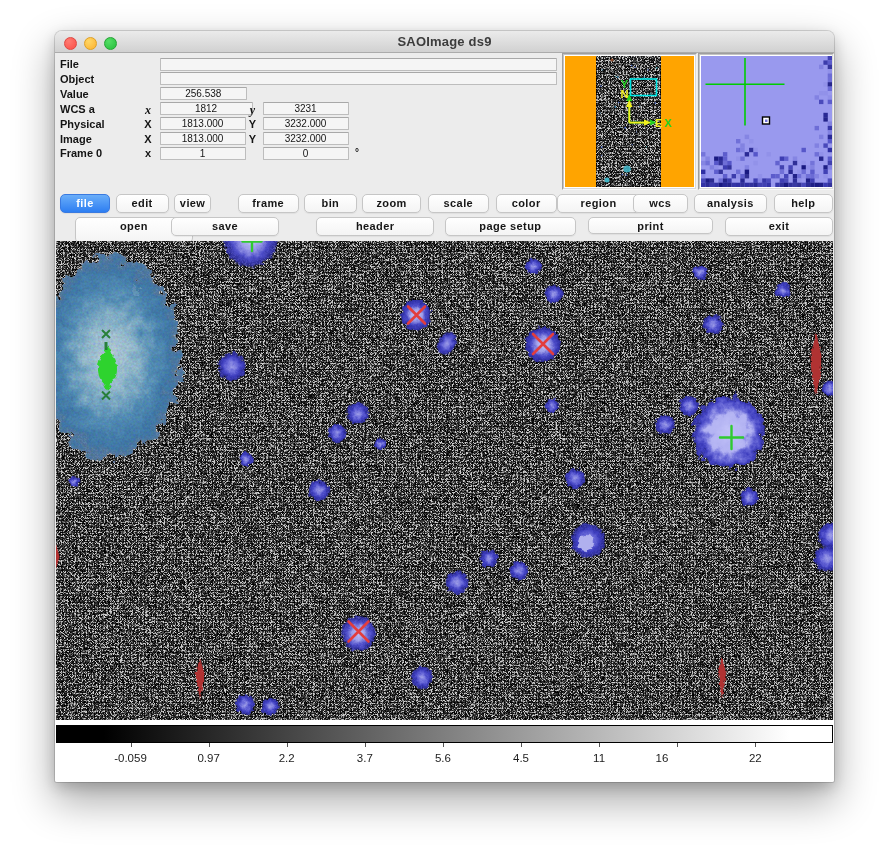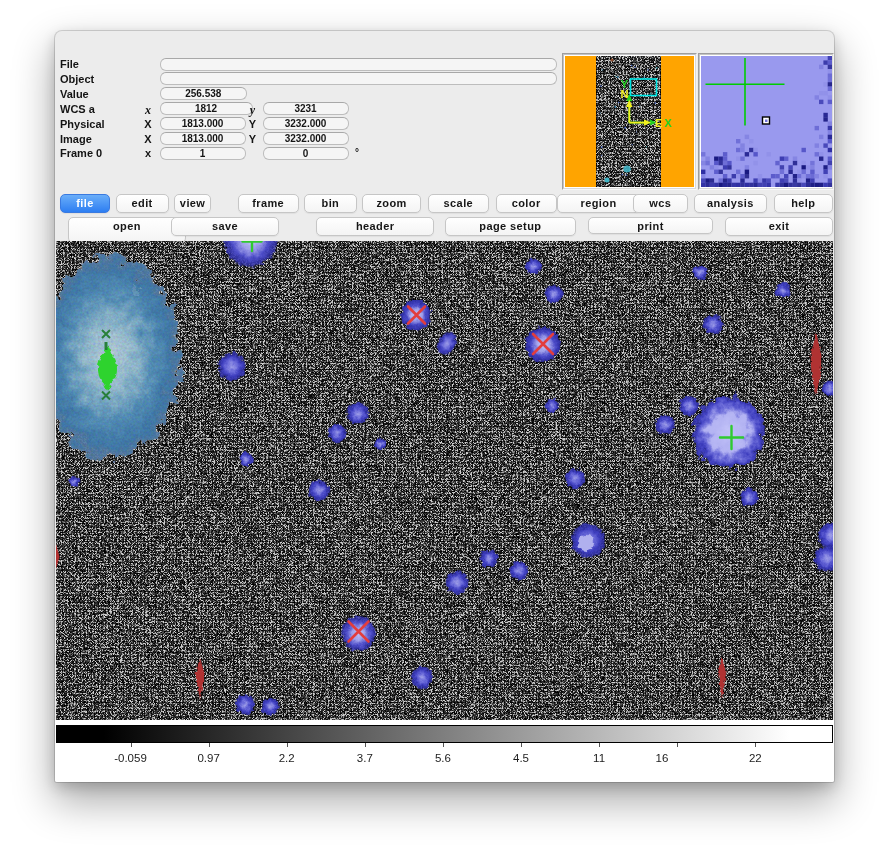--- a/index.html
+++ b/index.html
@@ -4,37 +4,43 @@
 *{margin:0;padding:0;box-sizing:border-box}
 html,body{width:889px;height:862px;background:#fff;font-family:"Liberation Sans",sans-serif;overflow:hidden}
 #win{position:absolute;left:55px;top:31px;width:779px;height:751px;background:#ececec;
  border-radius:7px 7px 2px 2px;
  box-shadow:0 0 0 1px rgba(0,0,0,0.14), 0 18px 40px 2px rgba(0,0,0,0.33), 0 5px 14px rgba(0,0,0,0.18);}
 #titlebar{position:absolute;left:0;top:0;width:100%;height:22px;border-radius:7px 7px 0 0;
  background:linear-gradient(#ebebeb,#d1d1d1);border-bottom:1px solid #ababab;}
 .tl{position:absolute;top:5.5px;width:13px;height:13px;border-radius:50%}
 #title{position:absolute;left:0;top:0;width:100%;text-align:center;font-size:13px;font-weight:bold;color:#3c3c3c;line-height:22px;letter-spacing:0.2px}
 .lbl{position:absolute;font-size:11px;font-weight:bold;color:#141414;white-space:nowrap}
-.fld{position:absolute;height:13px;background:#f5f5f5;border:1px solid #bdbdbd;border-top-color:#a8a8a8;border-radius:6px;
- font-size:10px;font-weight:bold;color:#141414;text-align:center;line-height:11px}
+.fld{position:absolute;height:13px;background:#f5f5f5;border:1px solid #bdbdbd;border-top-color:#a8a8a8;border-radius:1px;
+ font-size:10px;font-weight:normal;color:#141414;text-align:center;line-height:11px}
 .axl{position:absolute;font-size:11px;font-weight:bold;color:#141414;text-align:center;width:12px}
 .btn{position:absolute;height:19px;background:linear-gradient(#ffffff,#f4f4f4);border:1px solid #c6c6c6;border-radius:5px;
  font-size:11px;font-weight:bold;color:#161616;text-align:center;line-height:17px;letter-spacing:0.4px;
  box-shadow:0 1px 1px rgba(0,0,0,0.06)}
 .btn.blue{background:linear-gradient(#6aaef9,#2d7ef2);border-color:#3a7ae0;color:#fff}
 #cbarwrap{position:absolute;left:0;top:689px;width:779px;height:62px;background:#fff;border-radius:0 0 2px 2px}
 #cbar{position:absolute;left:1px;top:4.5px;width:777px;height:18px;border:1px solid #000;
  background:linear-gradient(to right,#000 0%,#000 6%,#fff 94.5%,#fff 100%)}
 .tick{position:absolute;top:23px;width:1px;height:3.5px;background:#555}
 .cl{position:absolute;top:31.5px;width:60px;margin-left:-30px;text-align:center;font-size:11.5px;color:#1c1c1c}
 .box3d{position:absolute;background:#ececec;border:1px solid #9e9e9e;border-bottom-color:#f9f9f9;border-right-color:#f2f2f2;}
 .box3di{position:absolute;inset:0;border:1px solid #dadada;border-top-color:#c4c4c4;border-left-color:#c4c4c4;background:#fff;padding:1px}
 </style></head>
 <body>
 <div id="win">
+ <div id="titlebar">
+  <div class="tl" style="left:8.5px;background:radial-gradient(circle at 35% 30%,#ff7b72,#fc5b53 70%);border:0.5px solid #df4741"></div>
+  <div class="tl" style="left:28.5px;background:radial-gradient(circle at 35% 30%,#ffd766,#fdbc40 70%);border:0.5px solid #dfa023"></div>
+  <div class="tl" style="left:48.5px;background:radial-gradient(circle at 35% 30%,#54de66,#33c748 70%);border:0.5px solid #23a433"></div>
+  <div id="title">SAOImage ds9</div>
+ </div>
  <div class="lbl" style="left:5px;top:27px">File</div>
 <div class="lbl" style="left:5px;top:41.8px">Object</div>
 <div class="lbl" style="left:5px;top:56.6px">Value</div>
 <div class="lbl" style="left:5px;top:71.5px">WCS a</div>
 <div class="lbl" style="left:5px;top:86.6px">Physical</div>
 <div class="lbl" style="left:5px;top:101.5px">Image</div>
 <div class="lbl" style="left:5px;top:116.4px">Frame 0</div>
 <div class="fld" style="left:104.5px;top:26.5px;width:397.5px"></div>
 <div class="fld" style="left:104.5px;top:41.3px;width:397.5px"></div>
 <div class="fld" style="left:104.5px;top:56.1px;width:87.5px">256.538</div>
@@ -301,21 +307,21 @@
 <div class="btn" style="left:119.1px;top:163px;width:37px">view</div>
 <div class="btn" style="left:182.6px;top:163px;width:61.1px">frame</div>
 <div class="btn" style="left:249.2px;top:163px;width:52.4px">bin</div>
 <div class="btn" style="left:307.1px;top:163px;width:59px">zoom</div>
 <div class="btn" style="left:372.8px;top:163px;width:61.1px">scale</div>
 <div class="btn" style="left:440.5px;top:163px;width:61.3px">color</div>
 <div class="btn" style="left:502px;top:163px;width:83px">region</div>
 <div class="btn" style="left:577.5px;top:163px;width:55.6px">wcs</div>
 <div class="btn" style="left:638.9px;top:163px;width:73px">analysis</div>
 <div class="btn" style="left:718.8px;top:163px;width:59.1px">help</div>
-<div class="btn" style="left:13px;top:186.3px;width:117.9px;height:26px">open</div>
+<div class="btn" style="left:20px;top:186.3px;width:117.9px;height:26px">open</div>
 <div class="btn" style="left:116px;top:186.3px;width:108px;height:18.5px">save</div>
 <div class="btn" style="left:261px;top:186.3px;width:118.3px;height:18.5px">header</div>
 <div class="btn" style="left:389.9px;top:186.3px;width:130.9px;height:18.5px">page setup</div>
 <div class="btn" style="left:533px;top:186.3px;width:125px;height:17px">print</div>
 <div class="btn" style="left:670.2px;top:186.3px;width:107.5px;height:18.5px">exit</div>
  <svg id="canvas" width="777" height="480" viewBox="0 0 777 480" style="position:absolute;left:1px;top:209.5px">
 <defs>
  <filter id="bgn" x="0" y="0" width="100%" height="100%">
   <feTurbulence type="turbulence" baseFrequency="0.72" numOctaves="2" seed="11" stitchTiles="stitch" result="t"></feTurbulence>
   <feColorMatrix in="t" type="saturate" values="0" result="g"></feColorMatrix>

